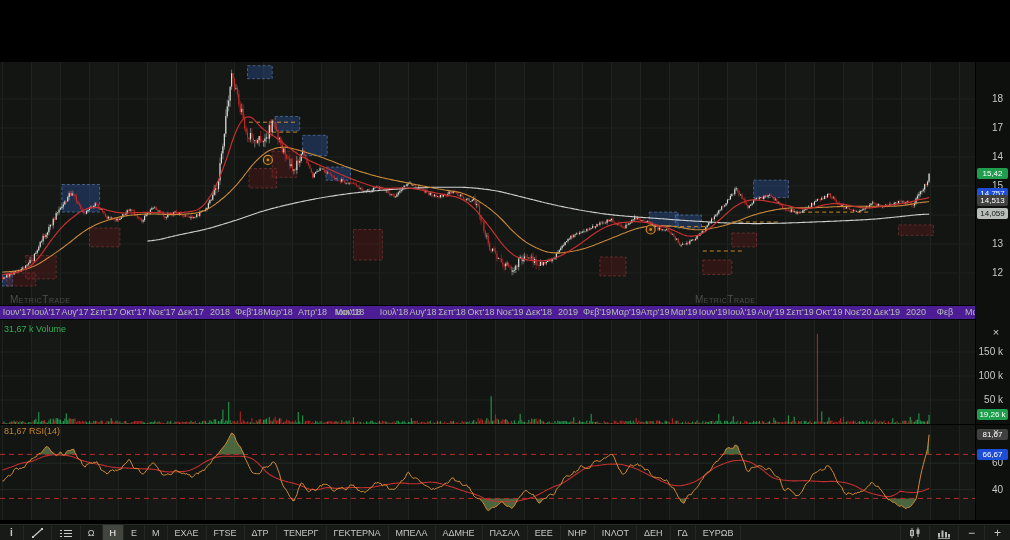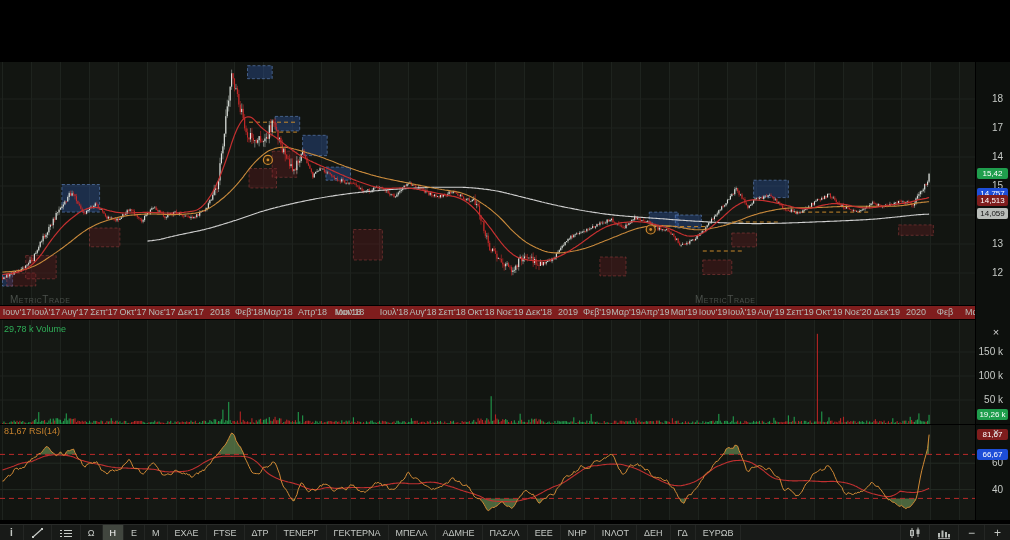--- a/index.html
+++ b/index.html
@@ -3,29 +3,29 @@
 <meta charset="utf-8">
 <style>
   *{margin:0;padding:0;box-sizing:border-box}
   html,body{width:1010px;height:540px;background:#000;overflow:hidden}
   .app{position:relative;width:1010px;height:540px;background:#000;font-family:"Liberation Sans",sans-serif;-webkit-font-smoothing:antialiased}
   .chart-area{position:absolute;left:0;top:0;width:1010px;height:524px}
   svg.pane{position:absolute;left:0;background:#121511;display:block}
   #price-svg{top:62px}
   #vol-svg{top:320px}
   #rsi-svg{top:424px}
-  .date-axis{position:absolute;left:0;top:305px;width:1010px;height:15px;background:#7f1d1d;border-top:1px solid #000;border-bottom:1px solid #000;overflow:hidden}
+  .date-axis{position:absolute;left:0;top:305px;width:1010px;height:15px;background:#4c1d95;border-top:1px solid #000;border-bottom:1px solid #000;overflow:hidden}
   .date-label{position:absolute;top:1px;transform:translateX(-50%);font-size:9px;color:#b6bbb6;white-space:nowrap}
   .axis-col{position:absolute;left:975px;top:62px;width:35px;height:458px;background:#0d100d;border-left:1px solid #000}
   .hsep{position:absolute;left:0;width:1010px;height:1px;background:#000;z-index:2}
   .axis-label{position:absolute;left:975px;width:33px;text-align:right;padding-right:5px;font-size:10px;color:#c6cac6;z-index:3;line-height:12px}
   .badge{position:absolute;left:977px;width:31px;text-align:center;font-size:8px;line-height:11px;height:11px;border-radius:2px;color:#fff;z-index:4}
   .badge.green{background:#1f9e4d}
   .badge.red{background:#1d4ed8}
-  .badge.orange{background:#7f1d1d}
+  .badge.orange{background:#404040}
   .badge.gray{background:#b9bdb9;color:#161616}
   .pane-label{position:absolute;font-size:9px;z-index:3;white-space:nowrap}
   .vol-label{left:4px;top:324px;color:#2fae58}
   .rsi-label{left:4px;top:426px;color:#c8832e}
   .watermark{position:absolute;font-size:10px;color:#4b504b;letter-spacing:.5px;z-index:2;font-variant:small-caps}
   .pane-close{position:absolute;left:990px;width:12px;height:12px;font-size:11px;line-height:11px;text-align:center;color:#cfcfcf;z-index:6;cursor:pointer}
   .toolbar{position:absolute;left:0;top:524px;width:1010px;height:16px;background:#181a18;border-top:1px solid #292b29;display:flex;align-items:stretch;font-size:9px;color:#c5c9c5;overflow:hidden}
   .tb-btn{display:flex;align-items:center;padding:0 7px;border-right:1px solid #242624;white-space:nowrap;cursor:pointer}
   .tb-btn.sel{background:#41463f;color:#fff}
   .tb-btn svg{display:block}
@@ -2210,21 +2210,21 @@
         <div class="date-label" style="left: 887px;">Δεκ'19</div>
         <div class="date-label" style="left: 916px;">2020</div>
         <div class="date-label" style="left: 945px;">Φεβ</div>
         <div class="date-label" style="left: 974px;">Μαρ</div>
       </div>
     <div class="axis-col"></div>
     <div class="hsep" style="top:424px"></div>
     <div class="hsep" style="top:520px"></div>
     <div class="watermark" style="left:10px;top:294px">MetricTrade</div>
     <div class="watermark" style="left:695px;top:294px">MetricTrade</div>
-    <div class="pane-label vol-label">29,78 k Volume</div>
+    <div class="pane-label vol-label">31,67 k Volume</div>
     <div class="pane-label rsi-label">81,67 RSI(14)</div>
     <div class="pane-close" style="top:327px">×</div>
     <div class="pane-close" style="top:427px">×</div>
   <div class="axis-label" style="top: 93px;">18</div>
       <div class="axis-label" style="top: 122px;">17</div>
       <div class="axis-label" style="top: 151px;">14</div>
       <div class="axis-label" style="top: 180px;">15</div>
       <div class="axis-label" style="top: 209px;">14</div>
       <div class="axis-label" style="top: 238px;">13</div>
       <div class="axis-label" style="top: 267px;">12</div>

